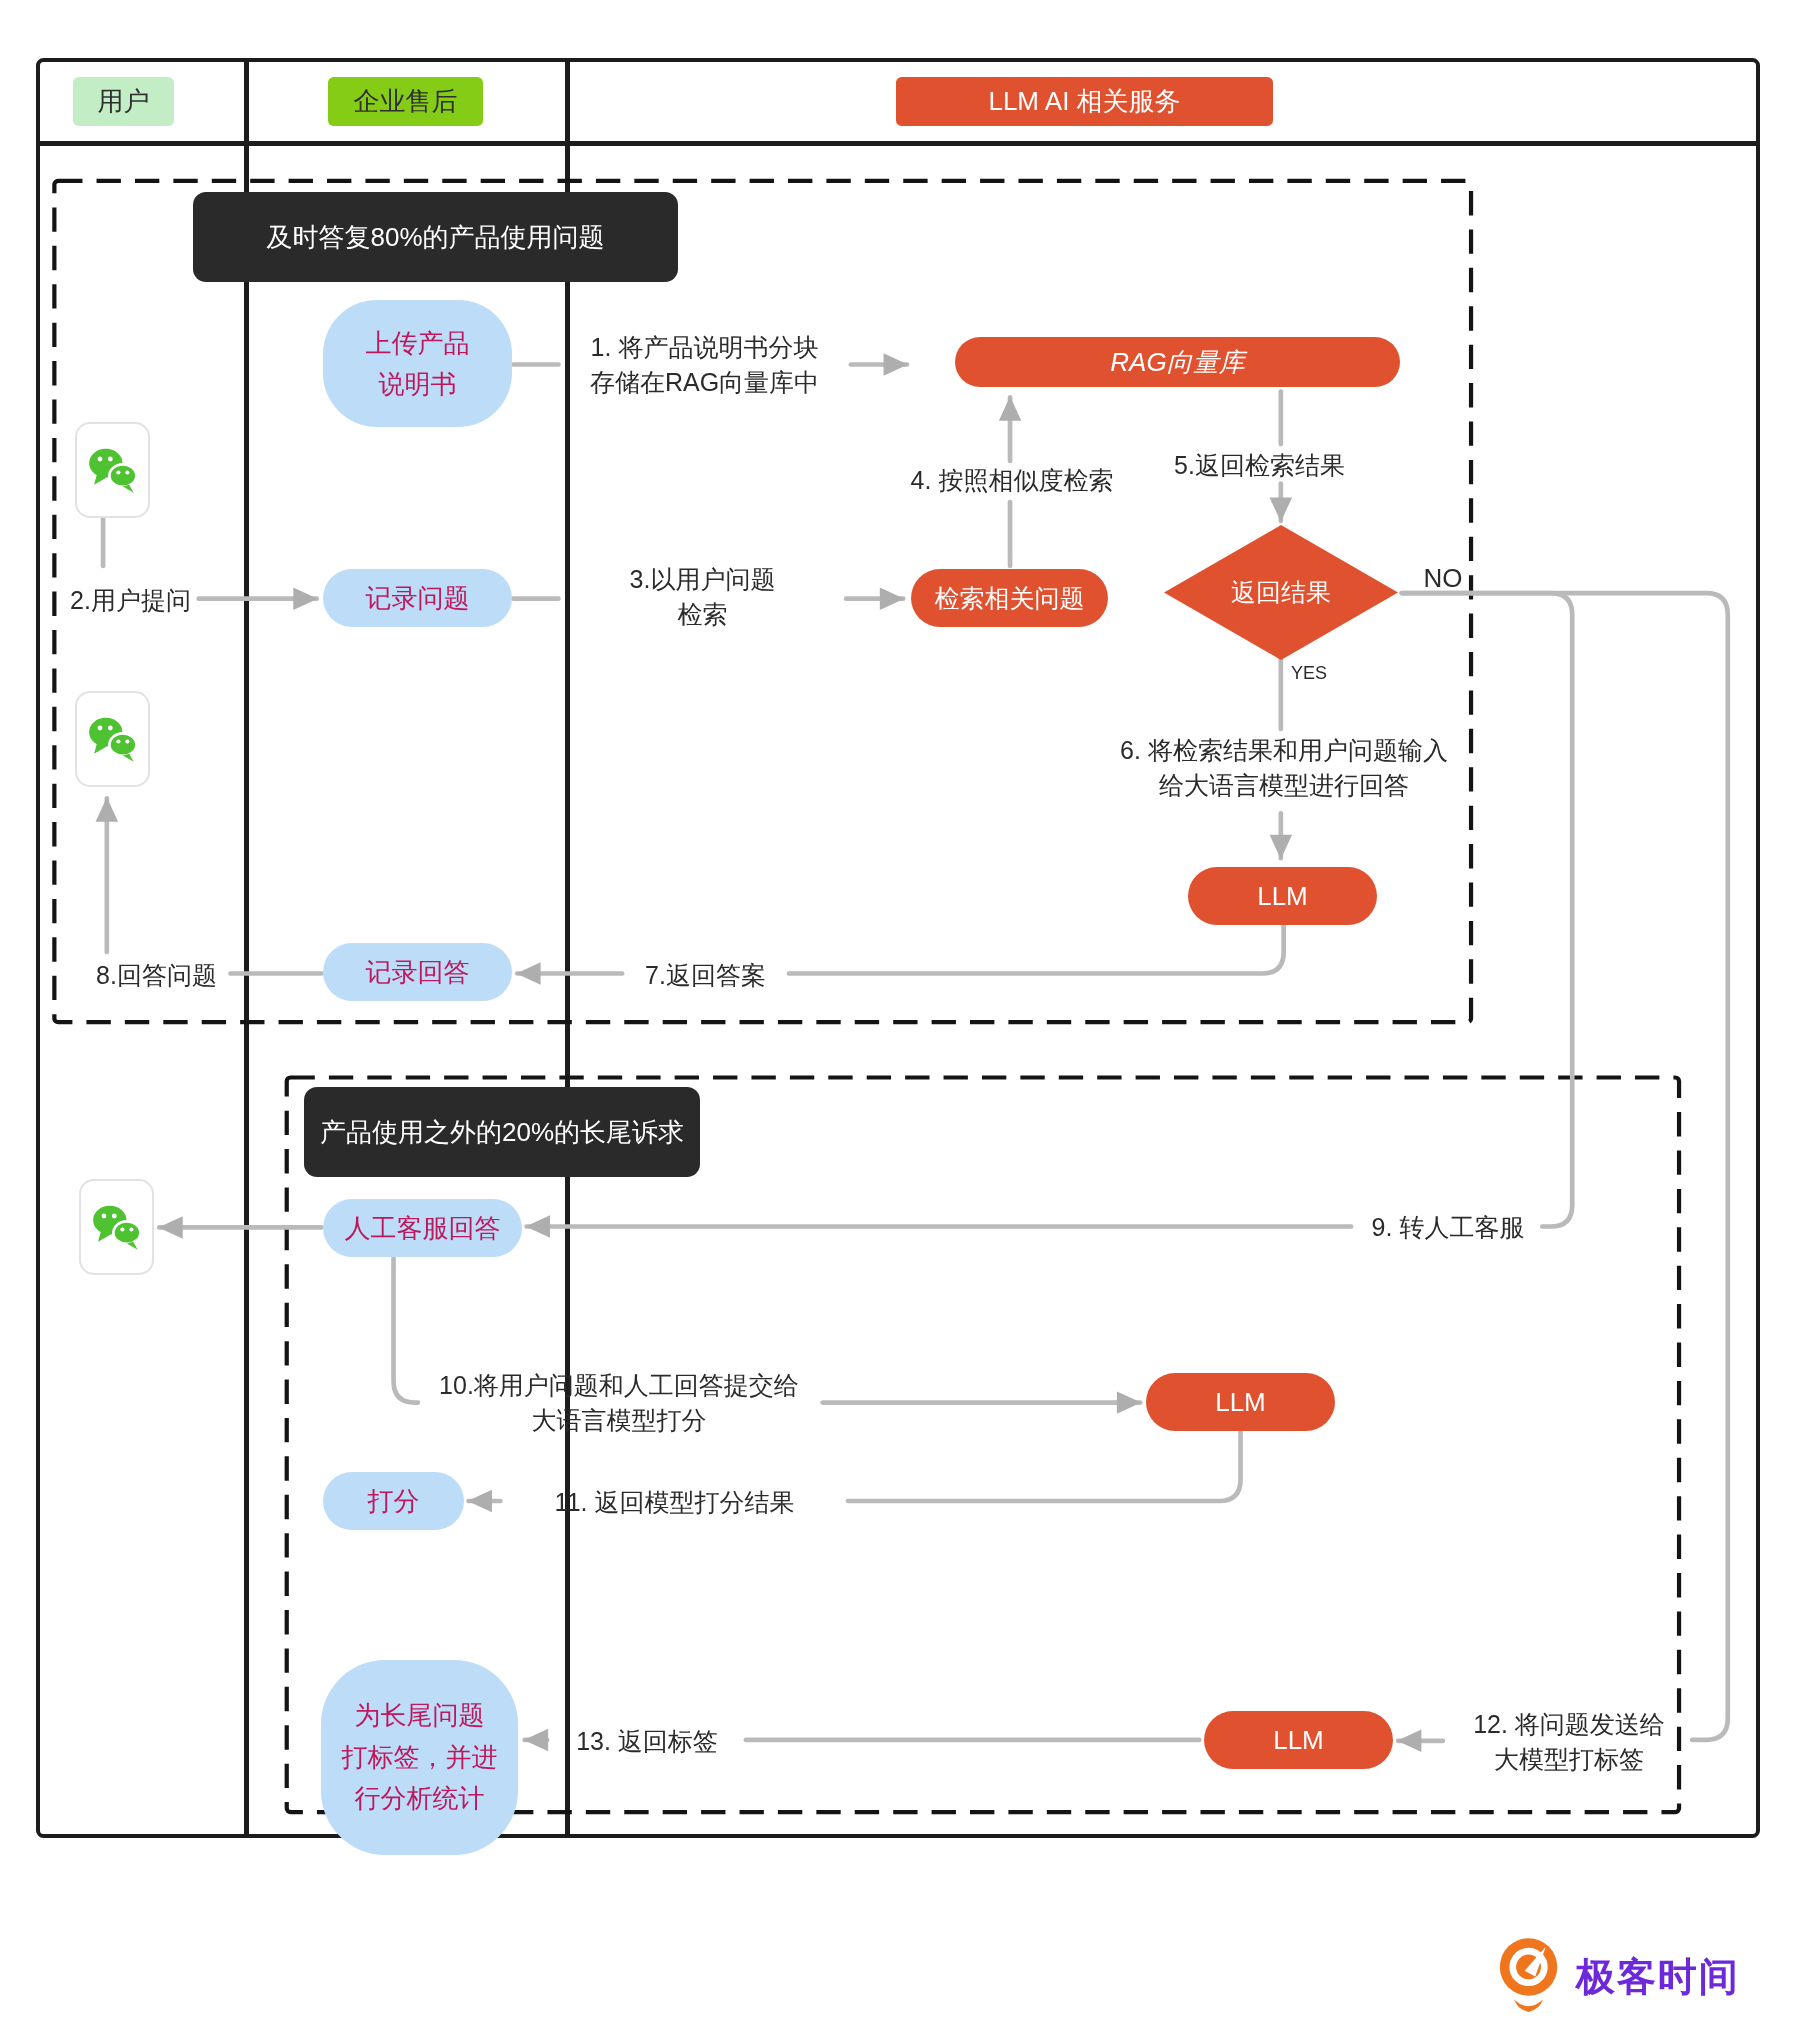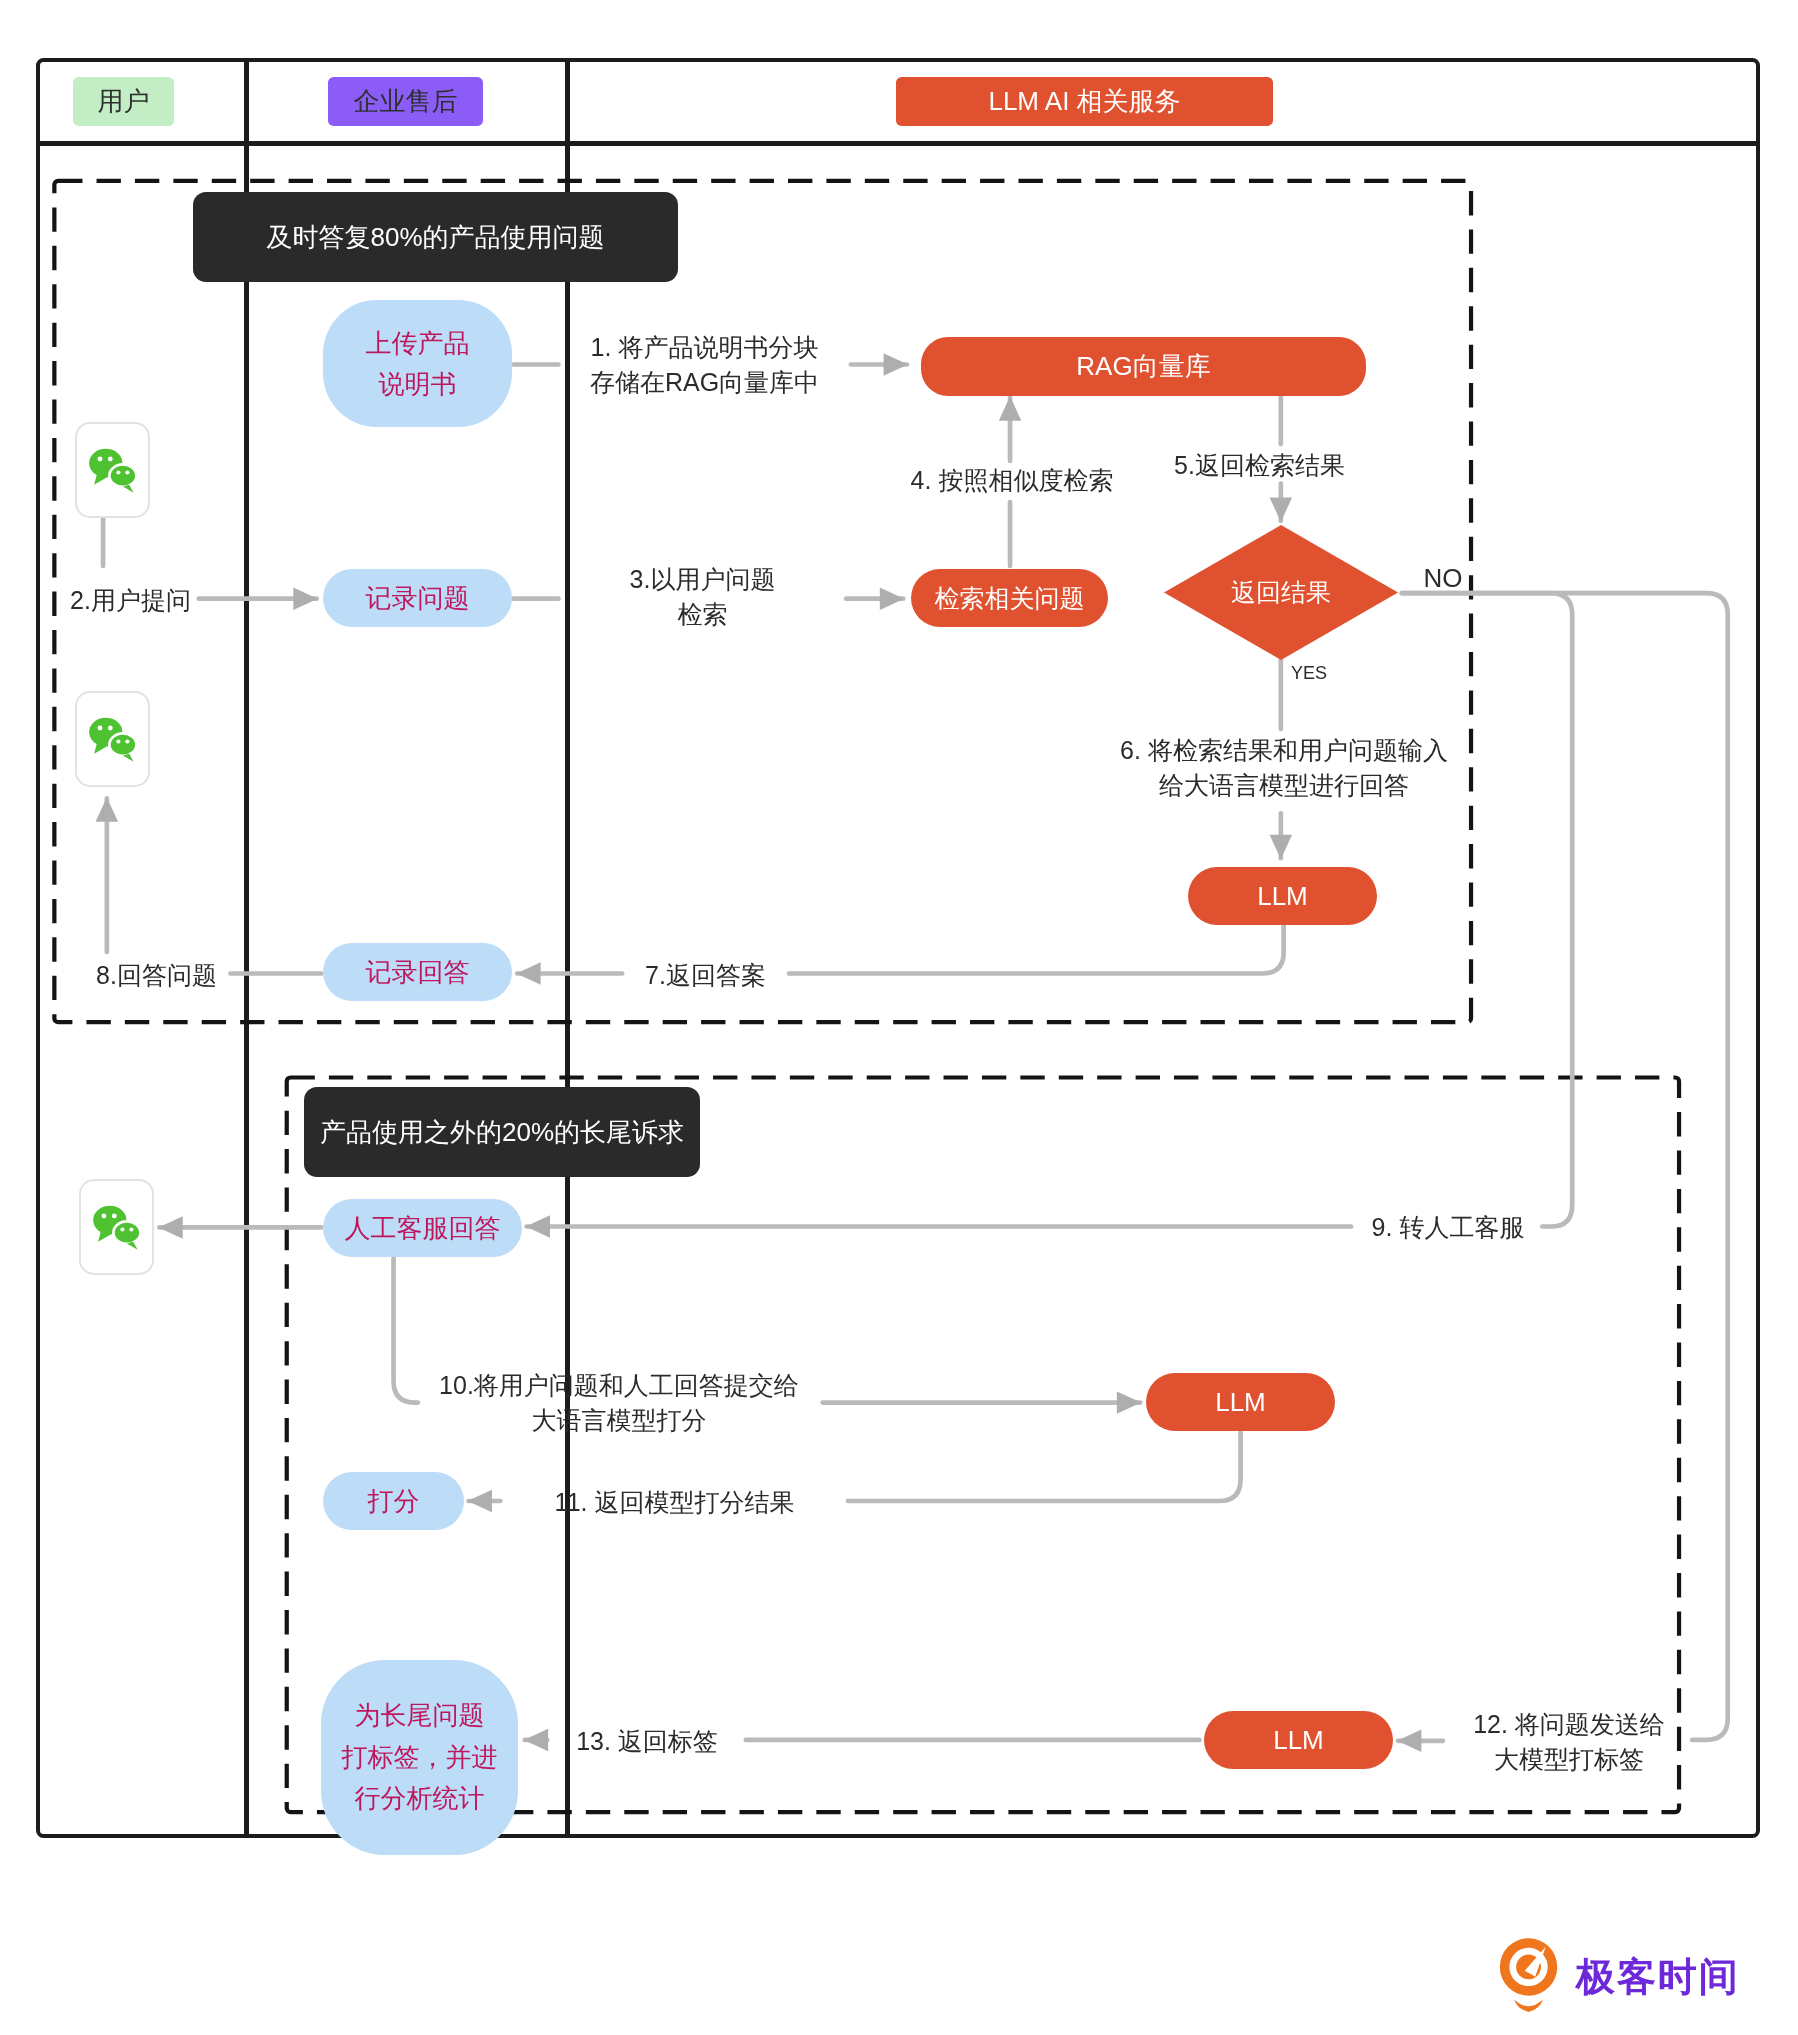--- a/index.html
+++ b/index.html
@@ -6,21 +6,21 @@
   .canvas{position:relative;width:1799px;height:2036px;background:#fff;
           font-family:"Liberation Sans","DejaVu Sans",sans-serif;overflow:hidden;}
   .abs{position:absolute;}
   
   .frame{left:36px;top:58px;width:1724px;height:1780px;border:4.7px solid #1c1c1c;border-radius:7.5px;box-sizing:border-box;z-index:1;}
   .vline{top:58px;width:4.7px;height:1780px;background:#1c1c1c;z-index:1;}
   .hline{left:36px;top:141px;width:1724px;height:4.7px;background:#1c1c1c;z-index:1;}
   
   .badge{display:flex;align-items:center;justify-content:center;font-size:26px;color:#2f2f2f;border-radius:5.6px;z-index:5;}
   .badge.green{background:#c3eec5;}
-  .badge.blue{background:#8b5cf6;}
+  .badge.blue{background:#84cc16;}
   .badge.orange{background:#df512f;color:#fff;}
   
   .overlay{left:0;top:0;z-index:3;pointer-events:none;}
   
   .node{display:flex;align-items:center;justify-content:center;text-align:center;font-size:26px;z-index:5;box-sizing:border-box;}
   .node.blue{background:#bcdcf8;color:#be185d;}
   .node.orange{background:#df512f;color:#fff;}
   .pre{white-space:pre-line;}
   
   .black-title{display:flex;align-items:center;justify-content:center;background:#2a2a2a;color:#fff;
@@ -104,21 +104,21 @@
 
       <path d="M1540,1858 H1492" marker-end="url(#ah)"></path>
     </g>
   </svg>
 
   <div class="abs black-title" style="left:193px;top:192px;width:485px;height:90px;">及时答复80%的产品使用问题</div>
   <div class="abs black-title" style="left:304px;top:1087px;width:396px;height:90px;">产品使用之外的20%的长尾诉求</div>
 
   <div class="abs node blue pre" style="left:323px;top:300px;width:189px;height:127px;border-radius:54px;line-height:1.55;">上传产品
 说明书</div>
-  <div class="abs node orange" style="left:921px;top:337px;width:445px;height:59px;border-radius:27px;">RAG向量库</div>
+  <div class="abs node orange" style="left:955px;top:337px;width:445px;height:50px;border-radius:27px;font-style:italic;">RAG向量库</div>
   <div class="abs node blue" style="left:323px;top:569px;width:189px;height:58px;border-radius:29px;">记录问题</div>
   <div class="abs node orange" style="left:911px;top:569px;width:197px;height:58px;border-radius:29px;font-size:25px;">检索相关问题</div>
 
   <div class="abs diamond-wrap" style="left:1164px;top:525px;width:234px;height:135px;">
     <svg width="234" height="135" viewBox="0 0 250 144">
       <polygon points="0,72 125,0 250,72 125,144" fill="#df512f"></polygon>
     </svg>
     <div class="dtext">返回结果</div>
   </div>
 

